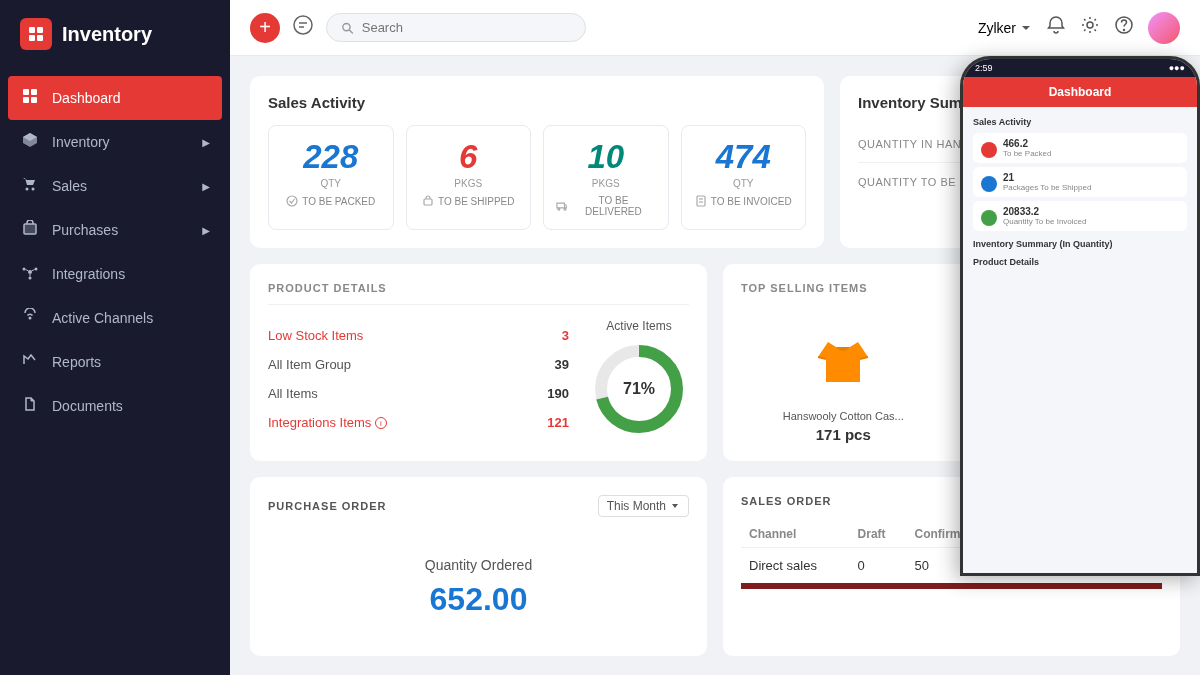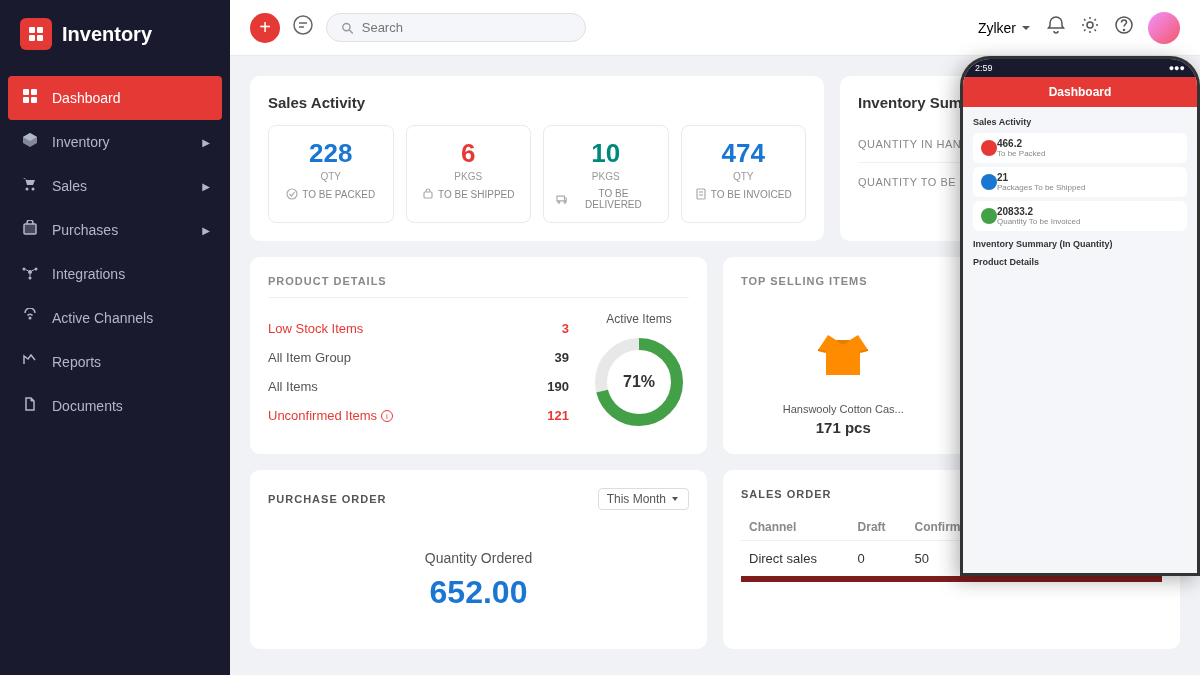--- a/index.html
+++ b/index.html
@@ -29,21 +29,21 @@
     .content { flex: 1; overflow-y: auto; padding: 20px; background: #f0f2f5; }
 
     
     .top-section { display: grid; grid-template-columns: 1fr 340px; gap: 16px; margin-bottom: 16px; }
     .section-card { background: #fff; border-radius: 10px; padding: 18px; }
     .section-title { font-size: 15px; font-weight: 600; color: #333; margin-bottom: 14px; }
 
     
     .sales-grid { display: grid; grid-template-columns: repeat(4, 1fr); gap: 12px; }
     .sales-item { border: 1px solid #e8eaf0; border-radius: 8px; padding: 12px; text-align: center; }
-    .sales-number { font-size: 26px; font-weight: 700; }
+    .sales-number { font-size: 33px; font-weight: 700; font-style: italic; }
     .sales-number.blue { color: #1976d2; }
     .sales-number.red { color: #e53935; }
     .sales-number.teal { color: #00897b; }
     .sales-label { font-size: 10px; color: #999; margin-top: 2px; text-transform: uppercase; }
     .sales-sub { font-size: 10px; color: #888; margin-top: 6px; display: flex; align-items: center; justify-content: center; gap: 4px; }
 
     
     .inv-row { display: flex; justify-content: space-between; align-items: center; padding: 10px 0; border-bottom: 1px solid #f0f0f0; }
     .inv-row:last-child { border-bottom: none; }
     .inv-label { font-size: 11px; color: #888; text-transform: uppercase; letter-spacing: 0.5px; }
@@ -93,21 +93,21 @@
     .so-table th { text-align: left; font-size: 12px; color: #888; font-weight: 600; padding: 6px 8px; border-bottom: 1px solid #f0f0f0; }
     .so-table td { font-size: 13px; color: #333; padding: 10px 8px; border-bottom: 6px solid #7f1d1d; }
 
     
     .phone-mockup { position: absolute; right: 0; top: 56px; width: 240px; height: 520px; background: #1a1a2e; border-radius: 30px 30px 0 0; overflow: hidden; border: 3px solid #333; box-shadow: -4px 4px 20px rgba(0,0,0,0.3); }
     .phone-screen { background: #f5f6fa; height: 100%; overflow: hidden; }
     .phone-status { background: #1a1a2e; color: white; font-size: 9px; padding: 4px 12px; display: flex; justify-content: space-between; }
     .phone-header { background: #e53935; color: white; padding: 8px 12px; font-size: 12px; font-weight: 600; text-align: center; }
     .phone-content { padding: 10px; font-size: 9px; }
     .phone-section-title { font-size: 9px; font-weight: 600; color: #333; margin-bottom: 6px; }
-    .phone-stat-item { display: flex; align-items: center; background: white; border-radius: 6px; padding: 5px 8px; margin-bottom: 4px; }
+    .phone-stat-item { display: flex; align-items: flex-end; gap: 6px; background: white; border-radius: 6px; padding: 5px 8px; margin-bottom: 4px; }
     .phone-dot { width: 16px; height: 16px; border-radius: 50%; flex-shrink: 0; display: flex; align-items: center; justify-content: center; }
     .phone-stat-val { font-size: 10px; font-weight: 700; color: #333; }
     .phone-stat-label { font-size: 8px; color: #888; }
     .phone-inv-row { display: flex; justify-content: space-between; background: white; border-radius: 6px; padding: 5px 8px; margin-bottom: 4px; }
     .phone-inv-col { text-align: center; }
     .phone-inv-val { font-size: 10px; font-weight: 700; color: #333; }
     .phone-inv-label { font-size: 7px; color: #888; }
 
     .content-wrapper { position: relative; flex: 1; display: flex; flex-direction: column; overflow: hidden; }
   </style>
@@ -344,21 +344,21 @@
             <div class="stat-row">
               <span class="stat-label">All Item Group</span>
               <span class="stat-value">39</span>
             </div>
             <div class="stat-row">
               <span class="stat-label">All Items</span>
               <span class="stat-value">190</span>
             </div>
             <div class="stat-row">
               <span class="stat-label red" style="display:flex;align-items:center;gap:4px;">
-                <span>Unconfirmed Items</span>
+                <span>Integrations Items</span>
                 <svg width="12" height="12" viewBox="0 0 12 12" fill="#e53935">
                     <circle cx="6" cy="6" r="5.5" fill="none" stroke="#e53935"></circle>
                     <text x="5" y="9" font-size="8" fill="#e53935">i</text>
                   </svg>
               </span>
               <span class="stat-value red">121</span>
             </div>
           </div>
           <div style="text-align:center;">
             <div class="active-label">Active Items</div>

